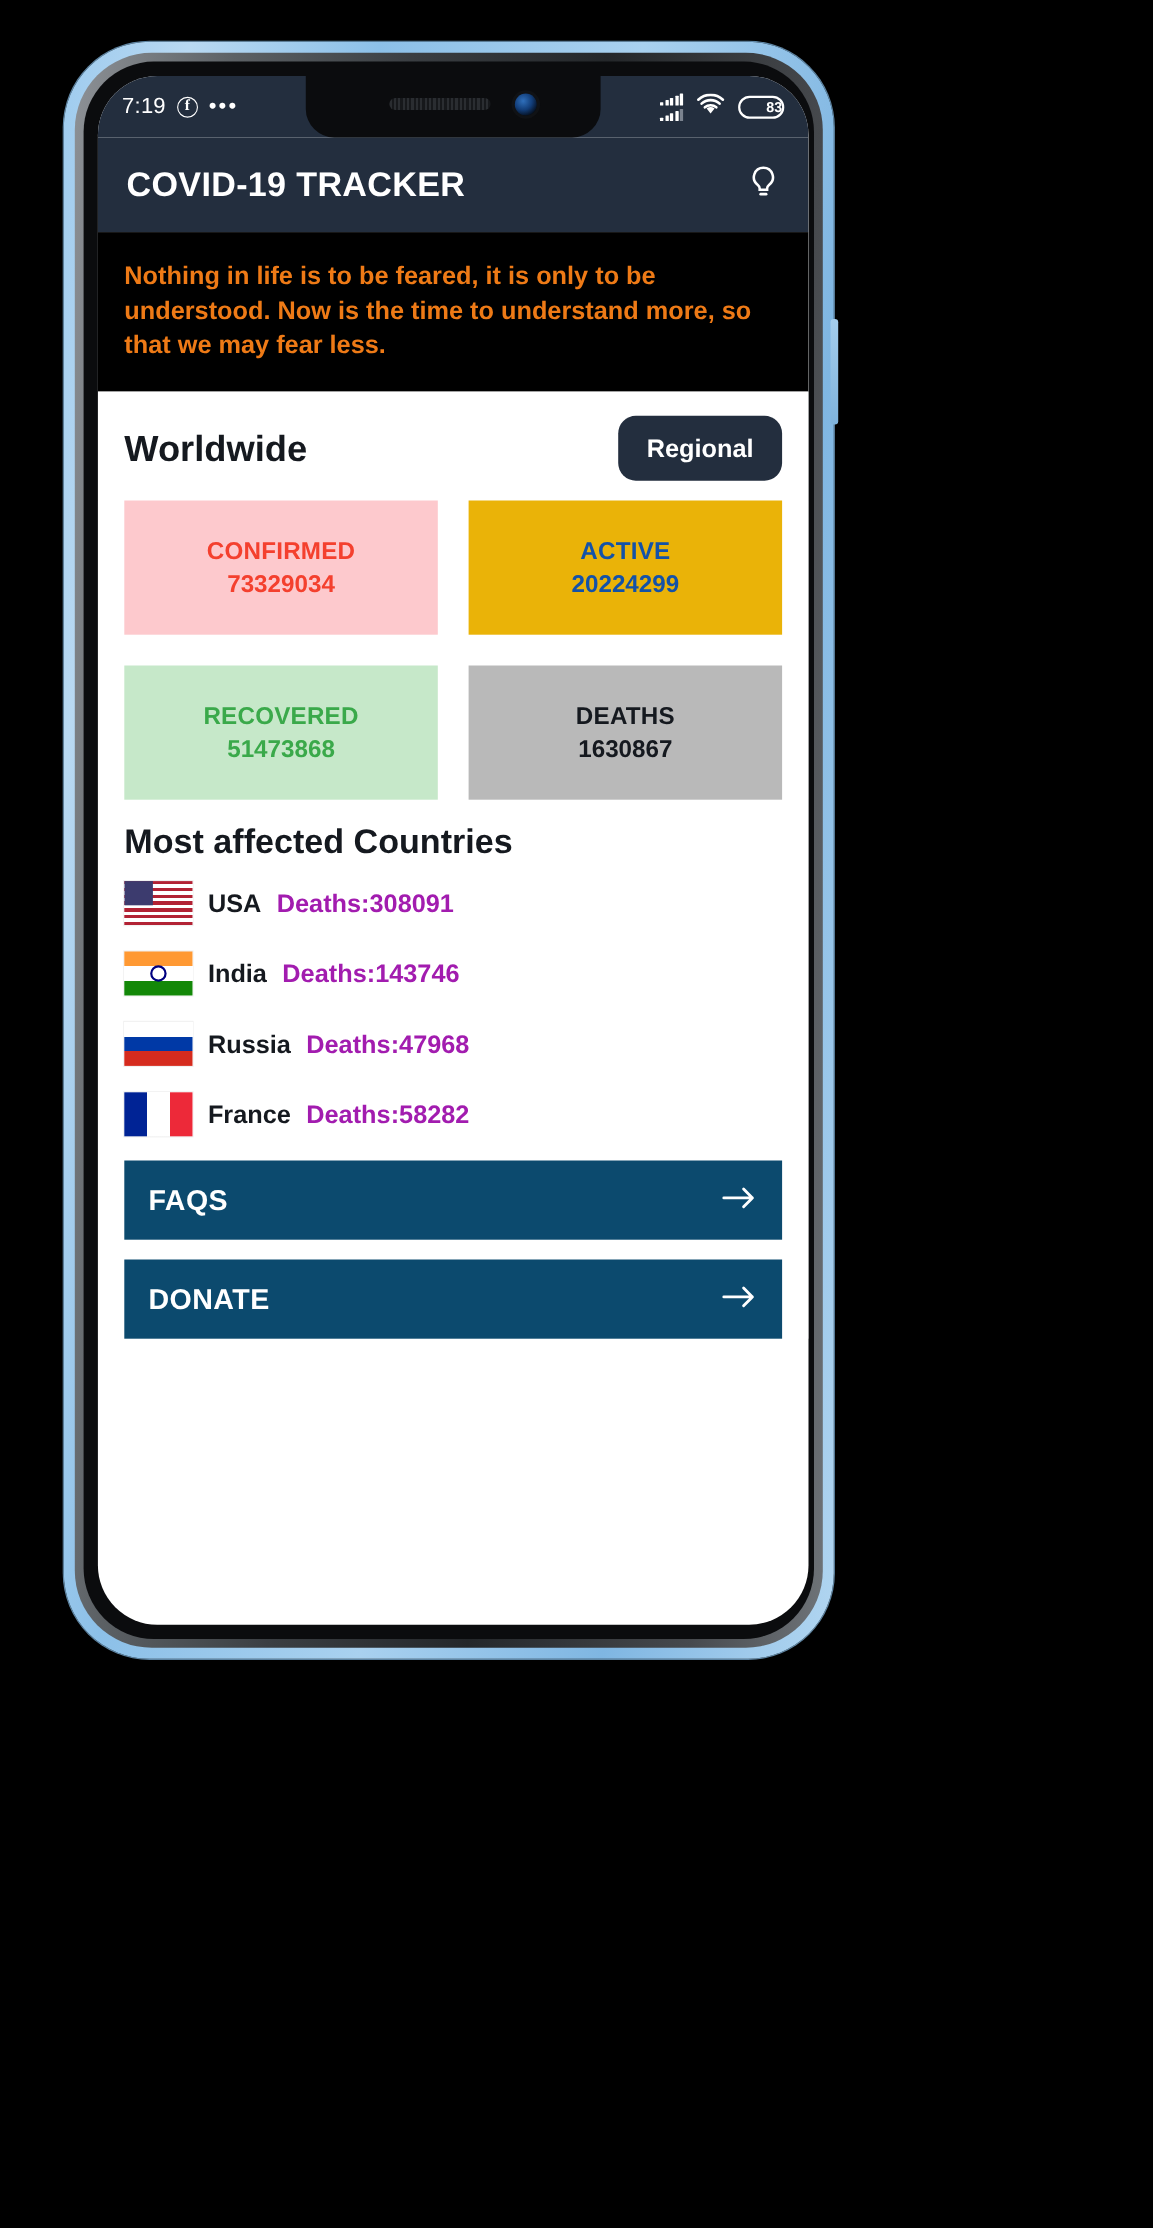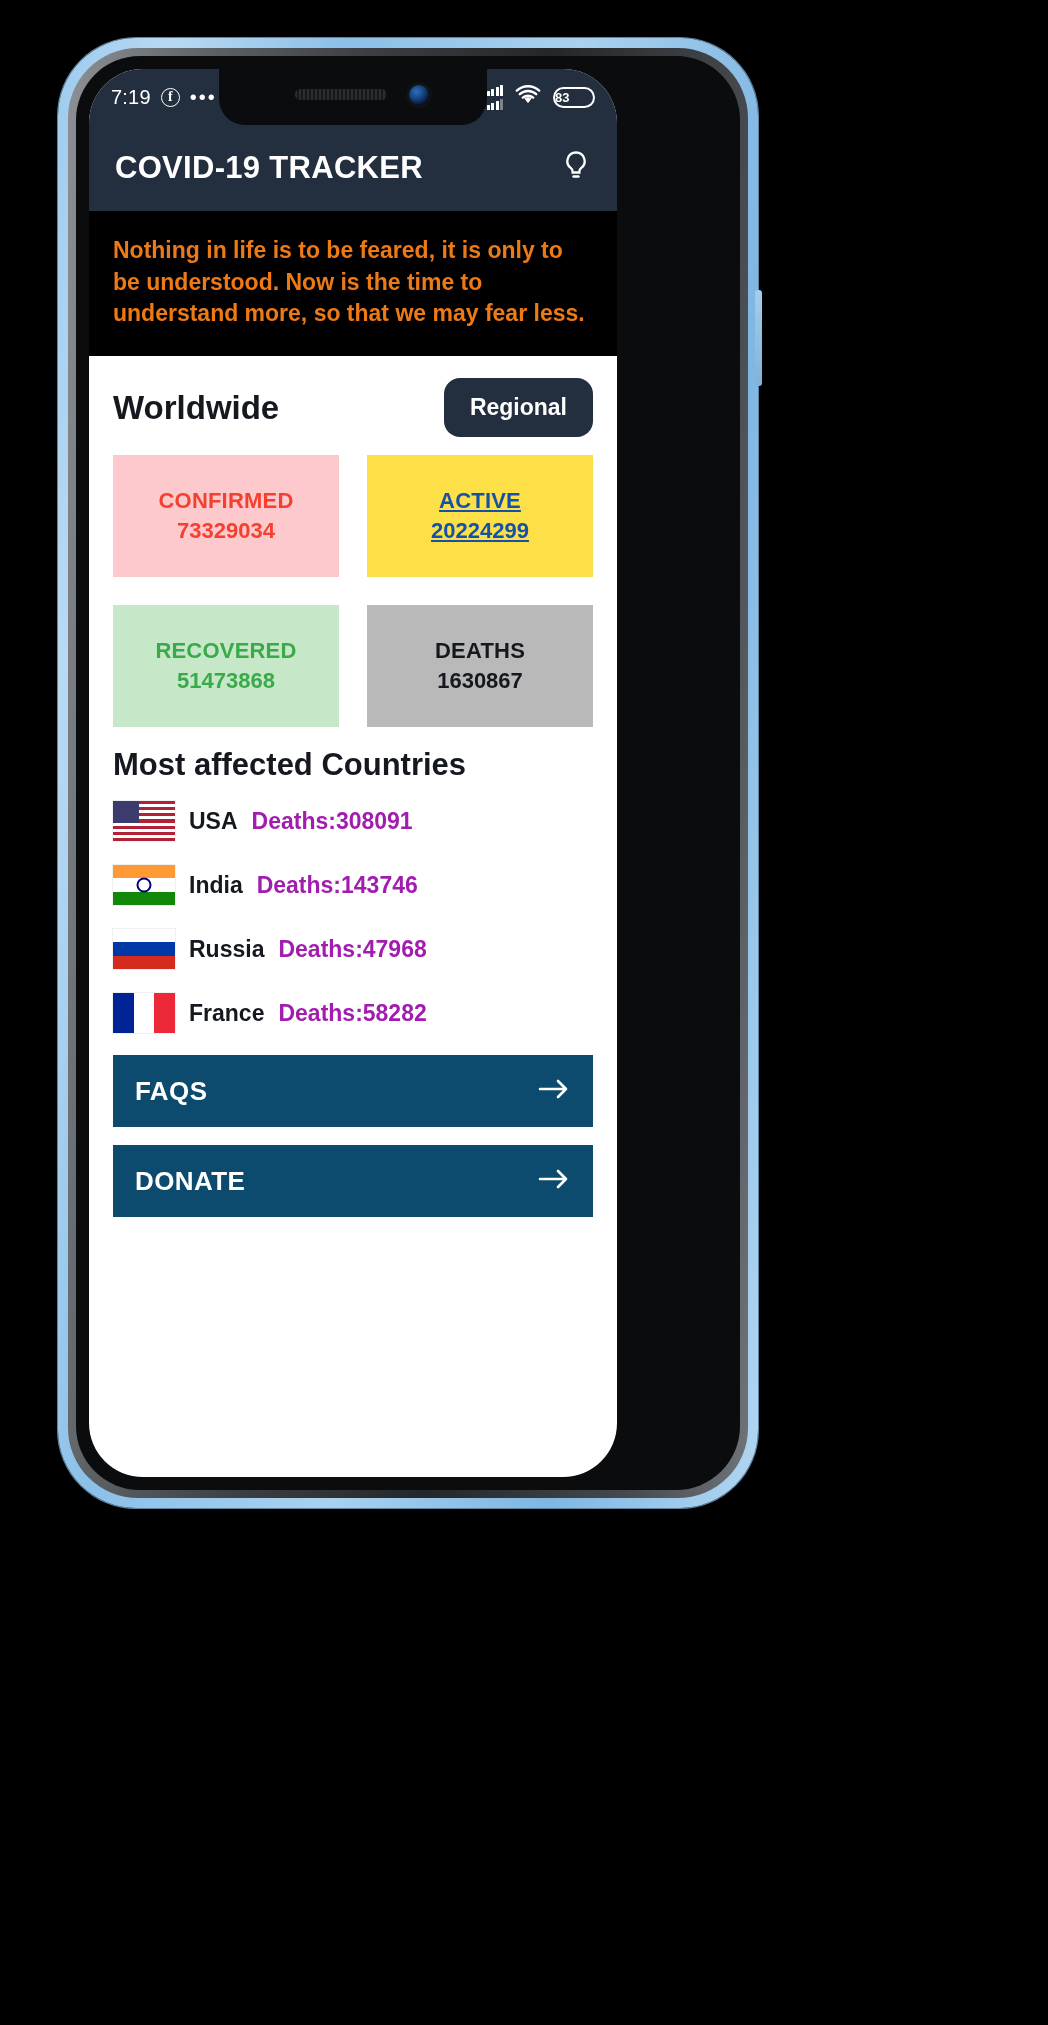--- a/index.html
+++ b/index.html
@@ -33,21 +33,21 @@
   #frame-inner {
     position: absolute;
     left: 8px; top: 8px;
     width: 664px; height: 1434px;
     border-radius: 64px;
     background: #0b0c0e;
   }
   #screen {
     position: absolute;
     left: 13px; top: 13px;
-    width: 528px; height: 1408px;
+    width: 646px; height: 1408px;
     border-radius: 54px;
     background: #ffffff;
     overflow: hidden;
   }
 
   
   .side-btn {
     position: absolute;
     background: linear-gradient(180deg,#a4cdec,#7fb3dc);
     border-radius: 3px;
@@ -114,21 +114,21 @@
   .sig-row { display: flex; align-items: flex-end; gap: 1.5px; height: 11px; }
   .sig-row i { display: block; width: 3px; background: #ffffff; border-radius: .5px; }
   .sig-row i:nth-child(1){ height: 3px; }
   .sig-row i:nth-child(2){ height: 5px; }
   .sig-row i:nth-child(3){ height: 7px; }
   .sig-row i:nth-child(4){ height: 9px; }
   .sig-row i:nth-child(5){ height: 11px; }
   .sig-row.dim i:nth-child(5){ background: #7b838f; }
   .battery {
     width: 42px; height: 21px; border: 2px solid #fff; border-radius: 11px;
-    display: flex; align-items: center; justify-content: flex-start;
+    display: flex; align-items: center; justify-content: flex-end;
   }
   .battery span { font-size: 13px; font-weight: bold; color:#fff; }
 
   
   #app-bar {
     background: #232e3e;
     height: 86px;
     display: flex;
     align-items: center;
     padding: 0 26px;
@@ -341,21 +341,21 @@
         <div id="worldwide-row">
           <span id="worldwide-title">Worldwide</span>
           <button id="regional-button">Regional</button>
         </div>
 
         <div id="stats-grid">
           <div class="stat-card" style="background: rgb(253, 201, 205); color: rgb(244, 64, 46);">
             <span class="stat-label">CONFIRMED</span>
             <span class="stat-value">73329034</span>
           </div>
-          <div class="stat-card" style="background: #fde047; color: rgb(19, 82, 168); text-decoration: underline;">
+          <div class="stat-card" style="background: #eab308; color: rgb(19, 82, 168);">
             <span class="stat-label">ACTIVE</span>
             <span class="stat-value">20224299</span>
           </div>
           <div class="stat-card" style="background: rgb(198, 232, 201); color: rgb(58, 169, 74);">
             <span class="stat-label">RECOVERED</span>
             <span class="stat-value">51473868</span>
           </div>
           <div class="stat-card" style="background: rgb(185, 185, 185); color: rgb(21, 25, 31);">
             <span class="stat-label">DEATHS</span>
             <span class="stat-value">1630867</span>

